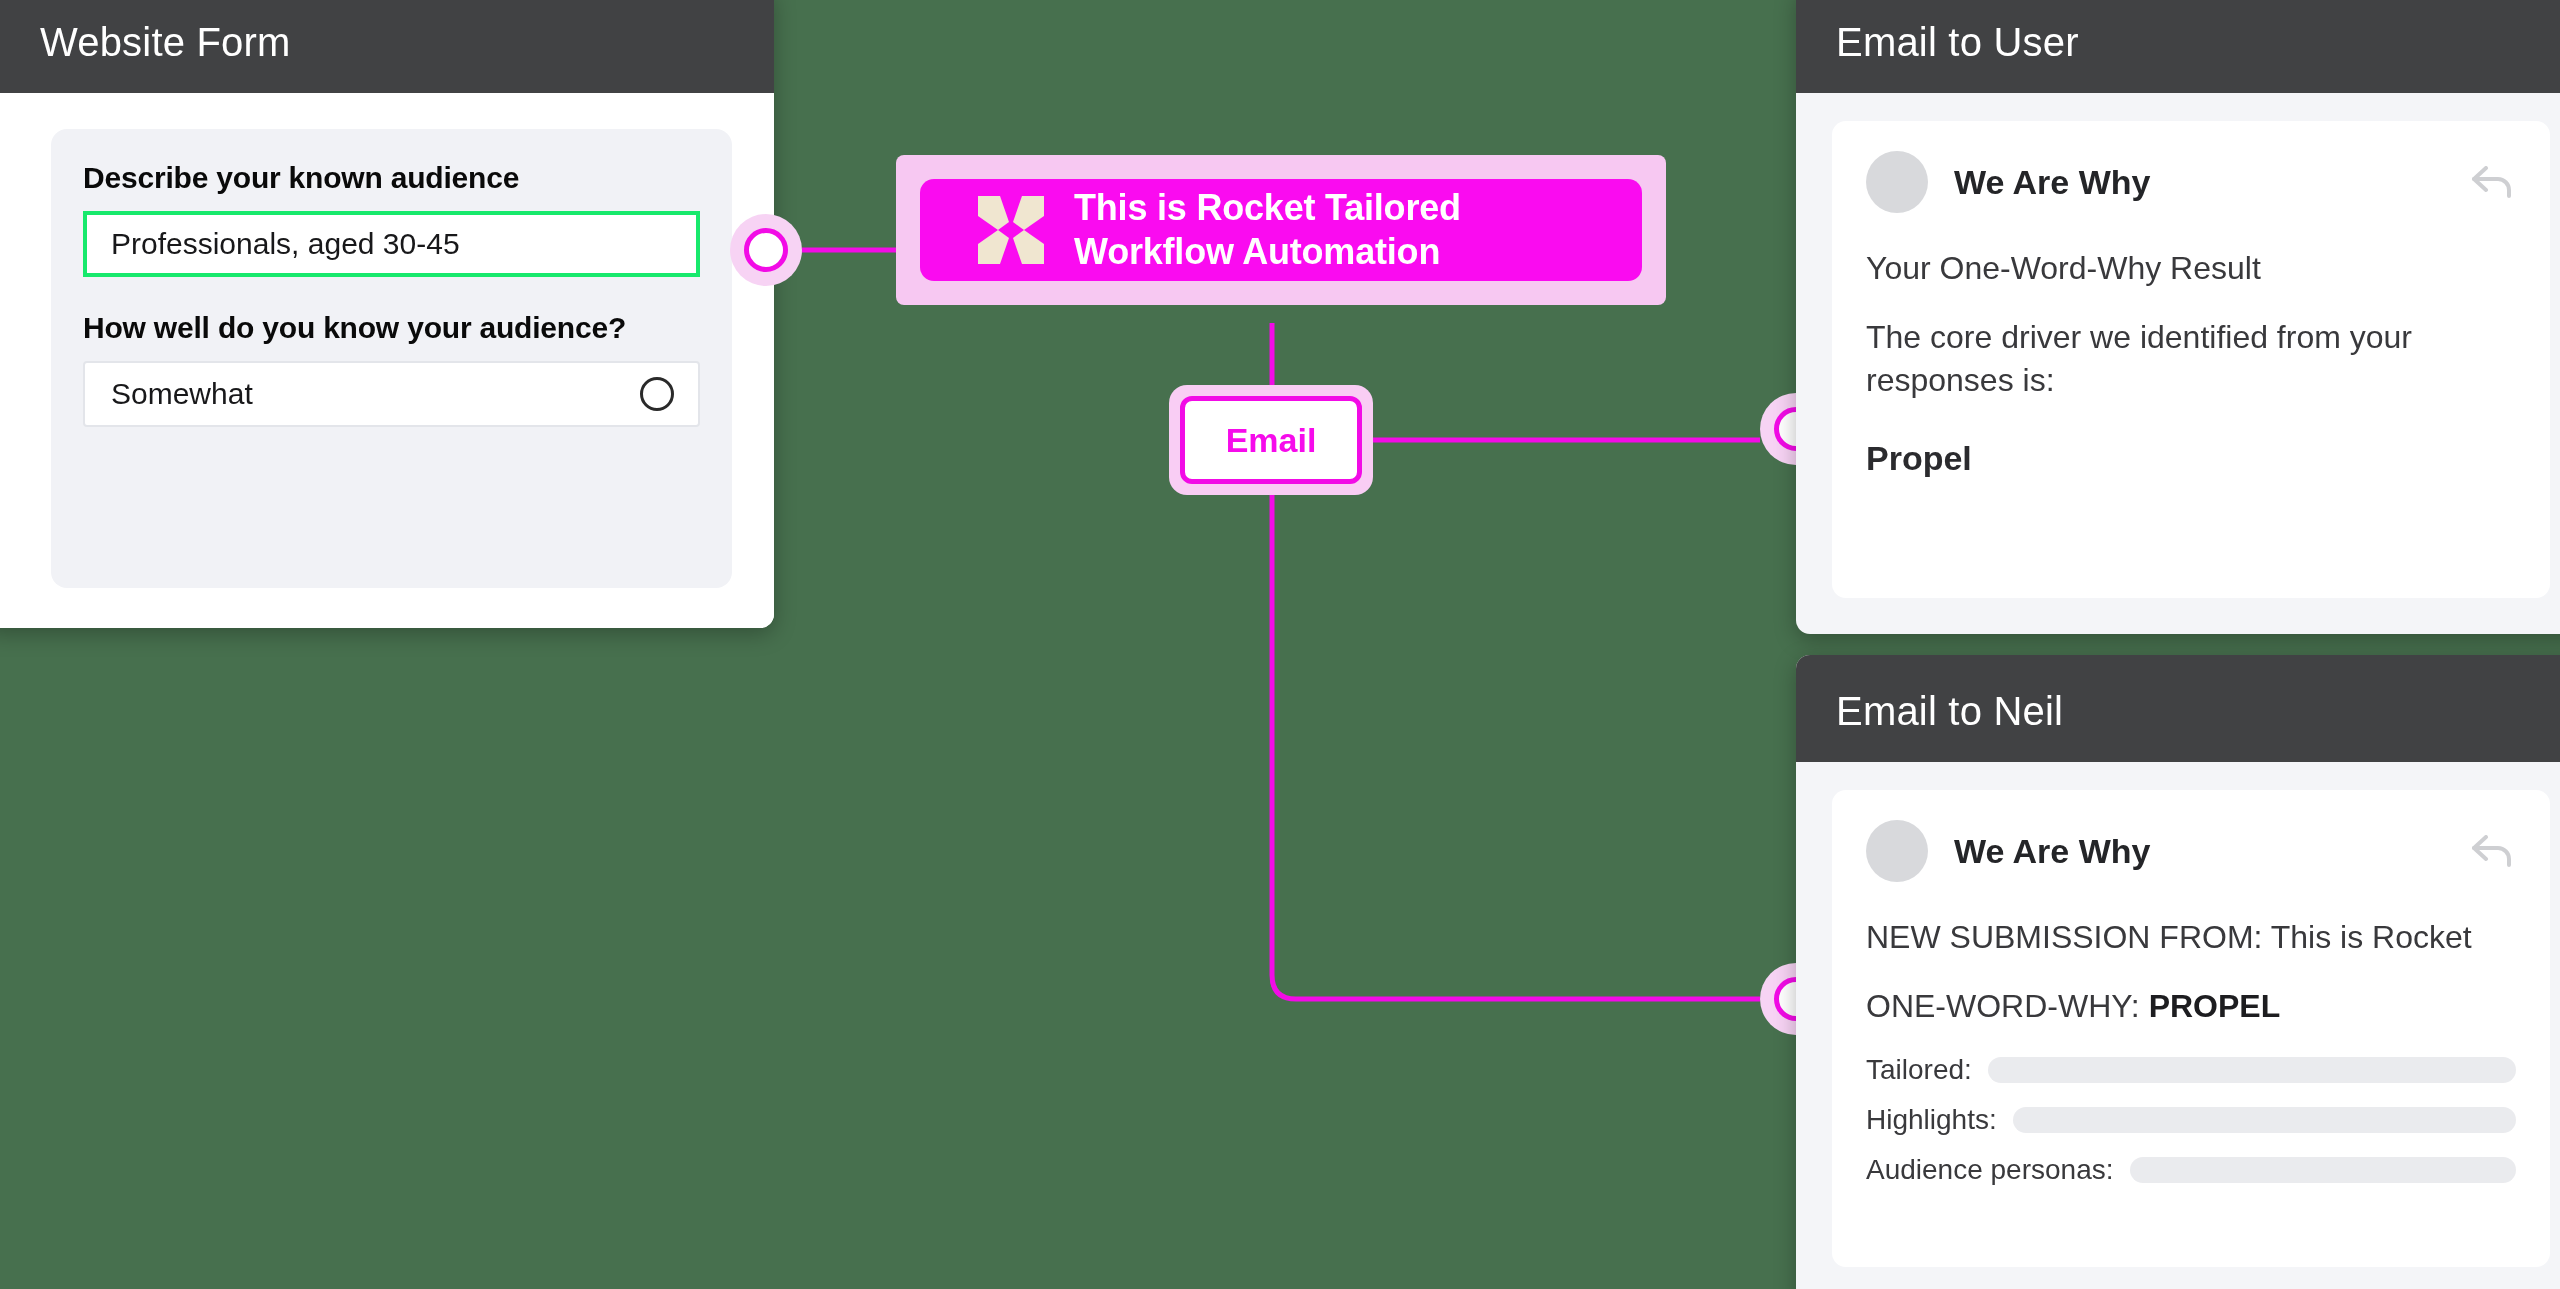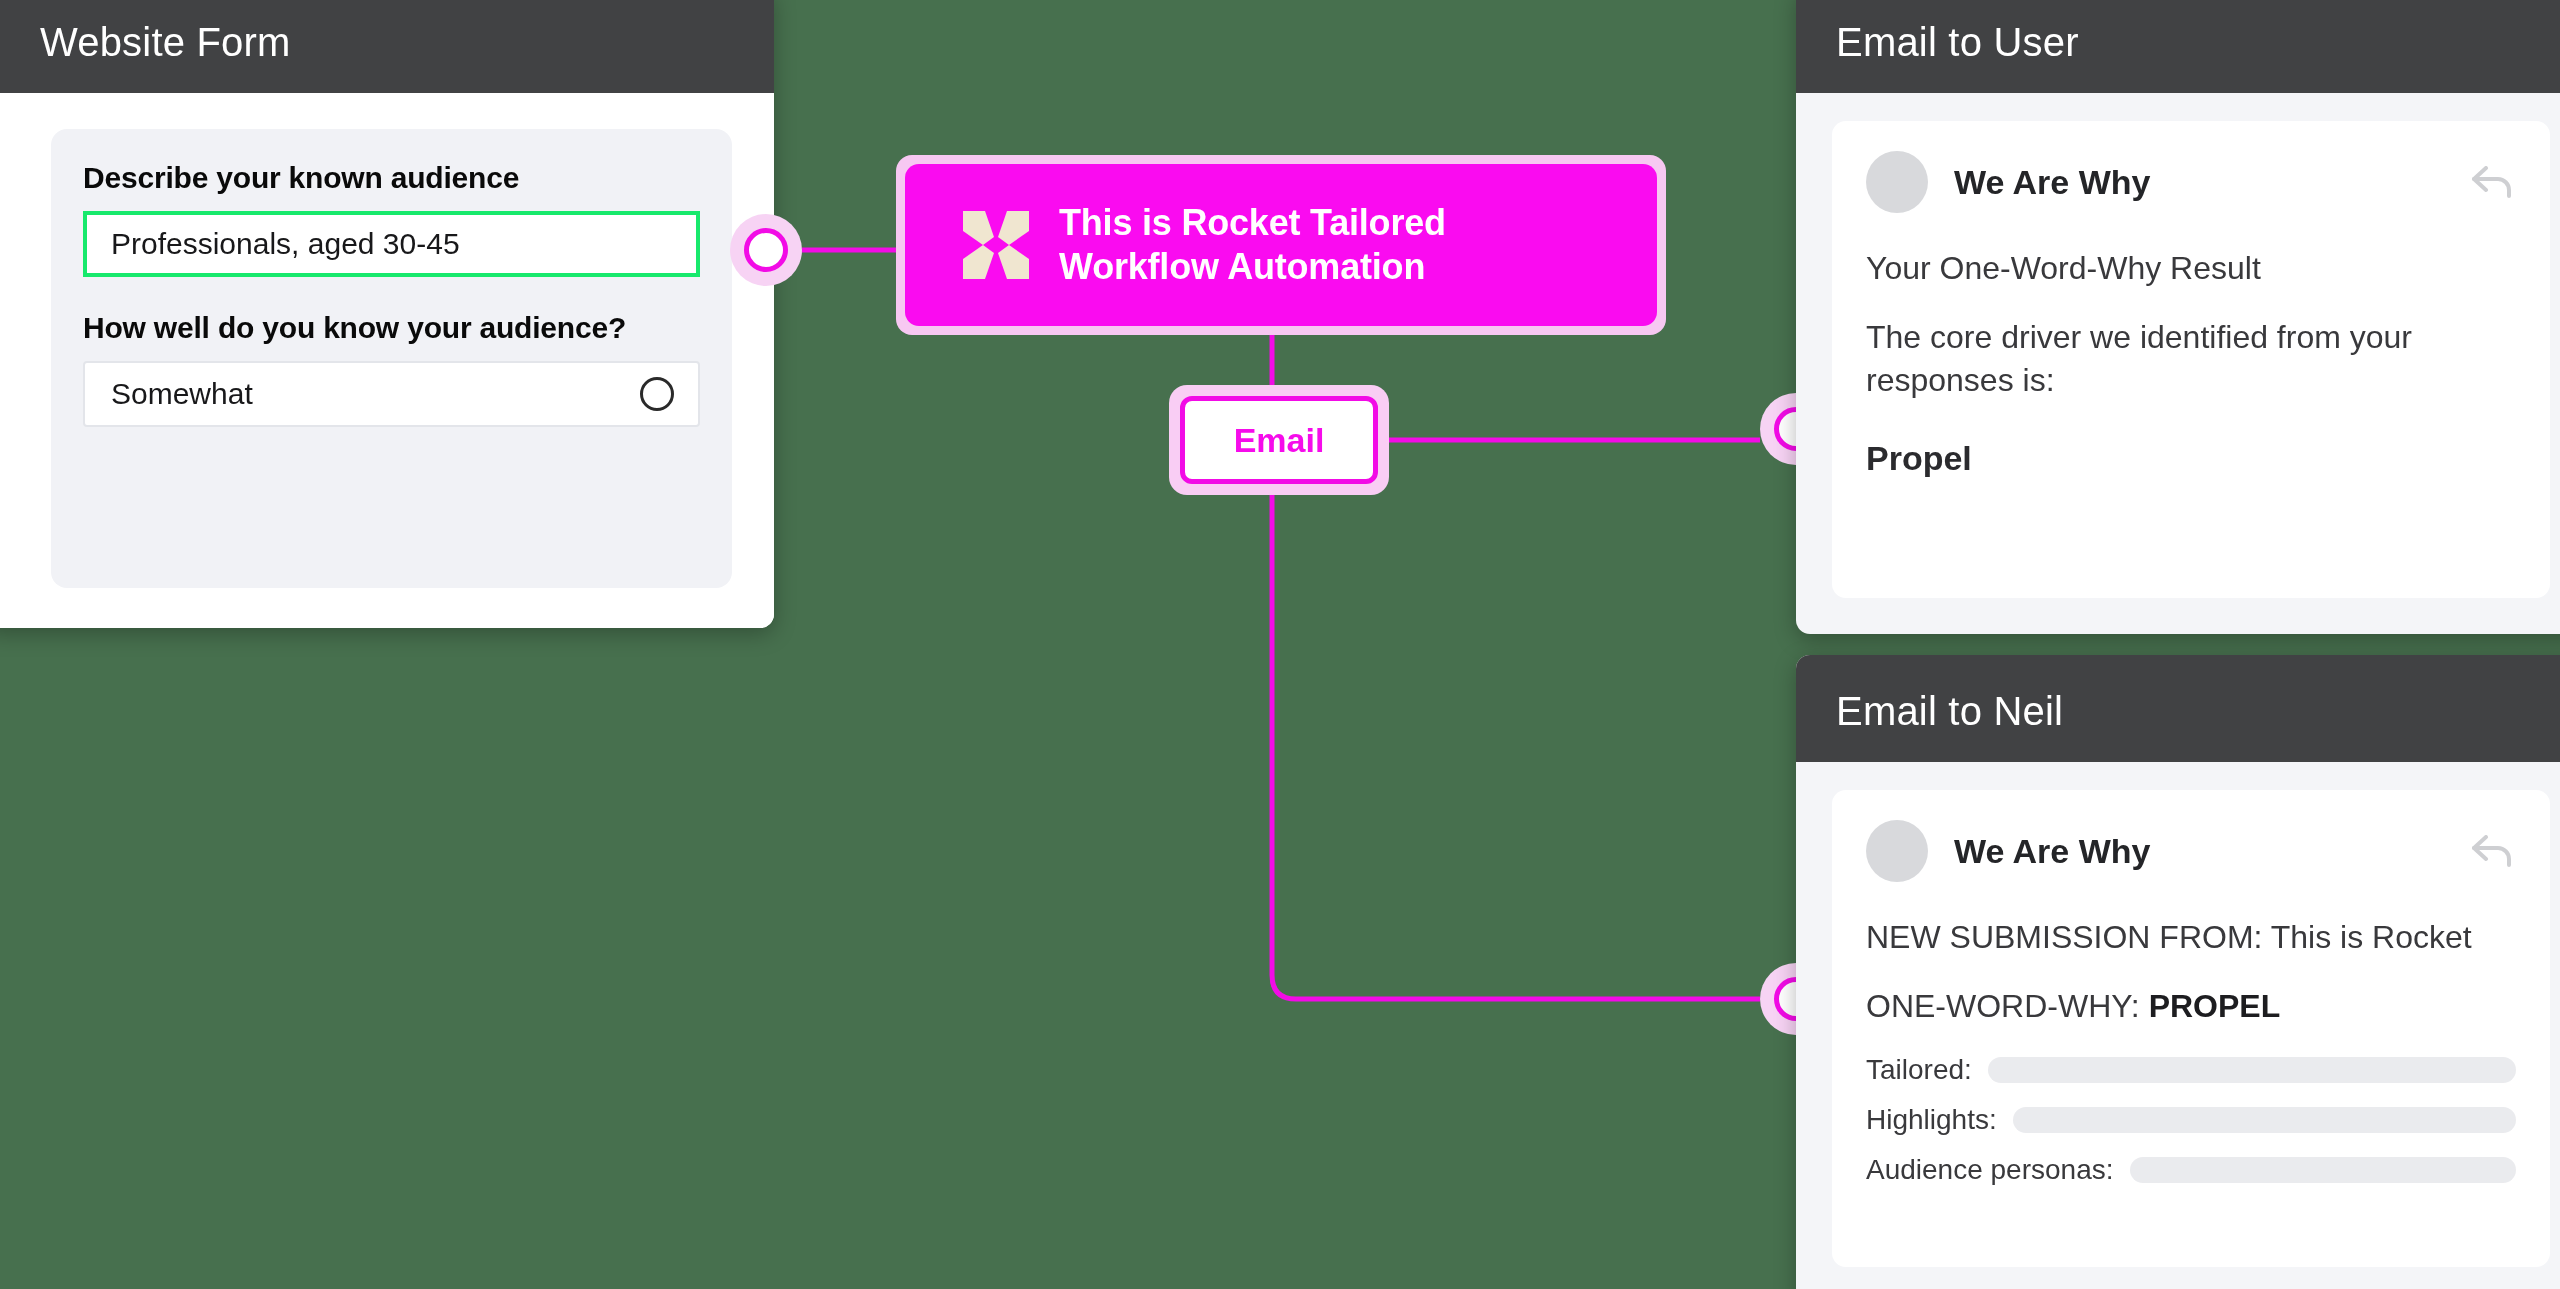--- a/index.html
+++ b/index.html
@@ -181,24 +181,24 @@
     border-radius: 13px;
     background: #EAEBEE;
   }
 
   
   .rocket-node {
     position: absolute;
     left: 896px;
     top: 155px;
     width: 770px;
-    height: 180px;
+    height: 150px;
     background: #F7C8F2;
-    border-radius: 16px;
-    padding: 9px;
+    border-radius: 8px;
+    padding: 24px;
     box-sizing: border-box;
   }
   .rocket-inner {
     width: 100%; height: 100%;
     background: #FA0BF0;
     border-radius: 14px;
     display: flex;
     align-items: center;
     gap: 28px;
     padding: 0 0 0 56px;
@@ -209,21 +209,21 @@
     font-size: 36px;
     font-weight: bold;
     line-height: 1.22;
     letter-spacing: -.2px;
   }
 
   .email-node {
     position: absolute;
     left: 1169px;
     top: 385px;
-    width: 220px;
+    width: 204px;
     height: 110px;
     background: #F9CDF4;
     border-radius: 18px;
     padding: 11px;
     box-sizing: border-box;
   }
   .email-inner {
     width: 100%; height: 100%;
     background: #ffffff;
     border: 5px solid #F20BE6;

